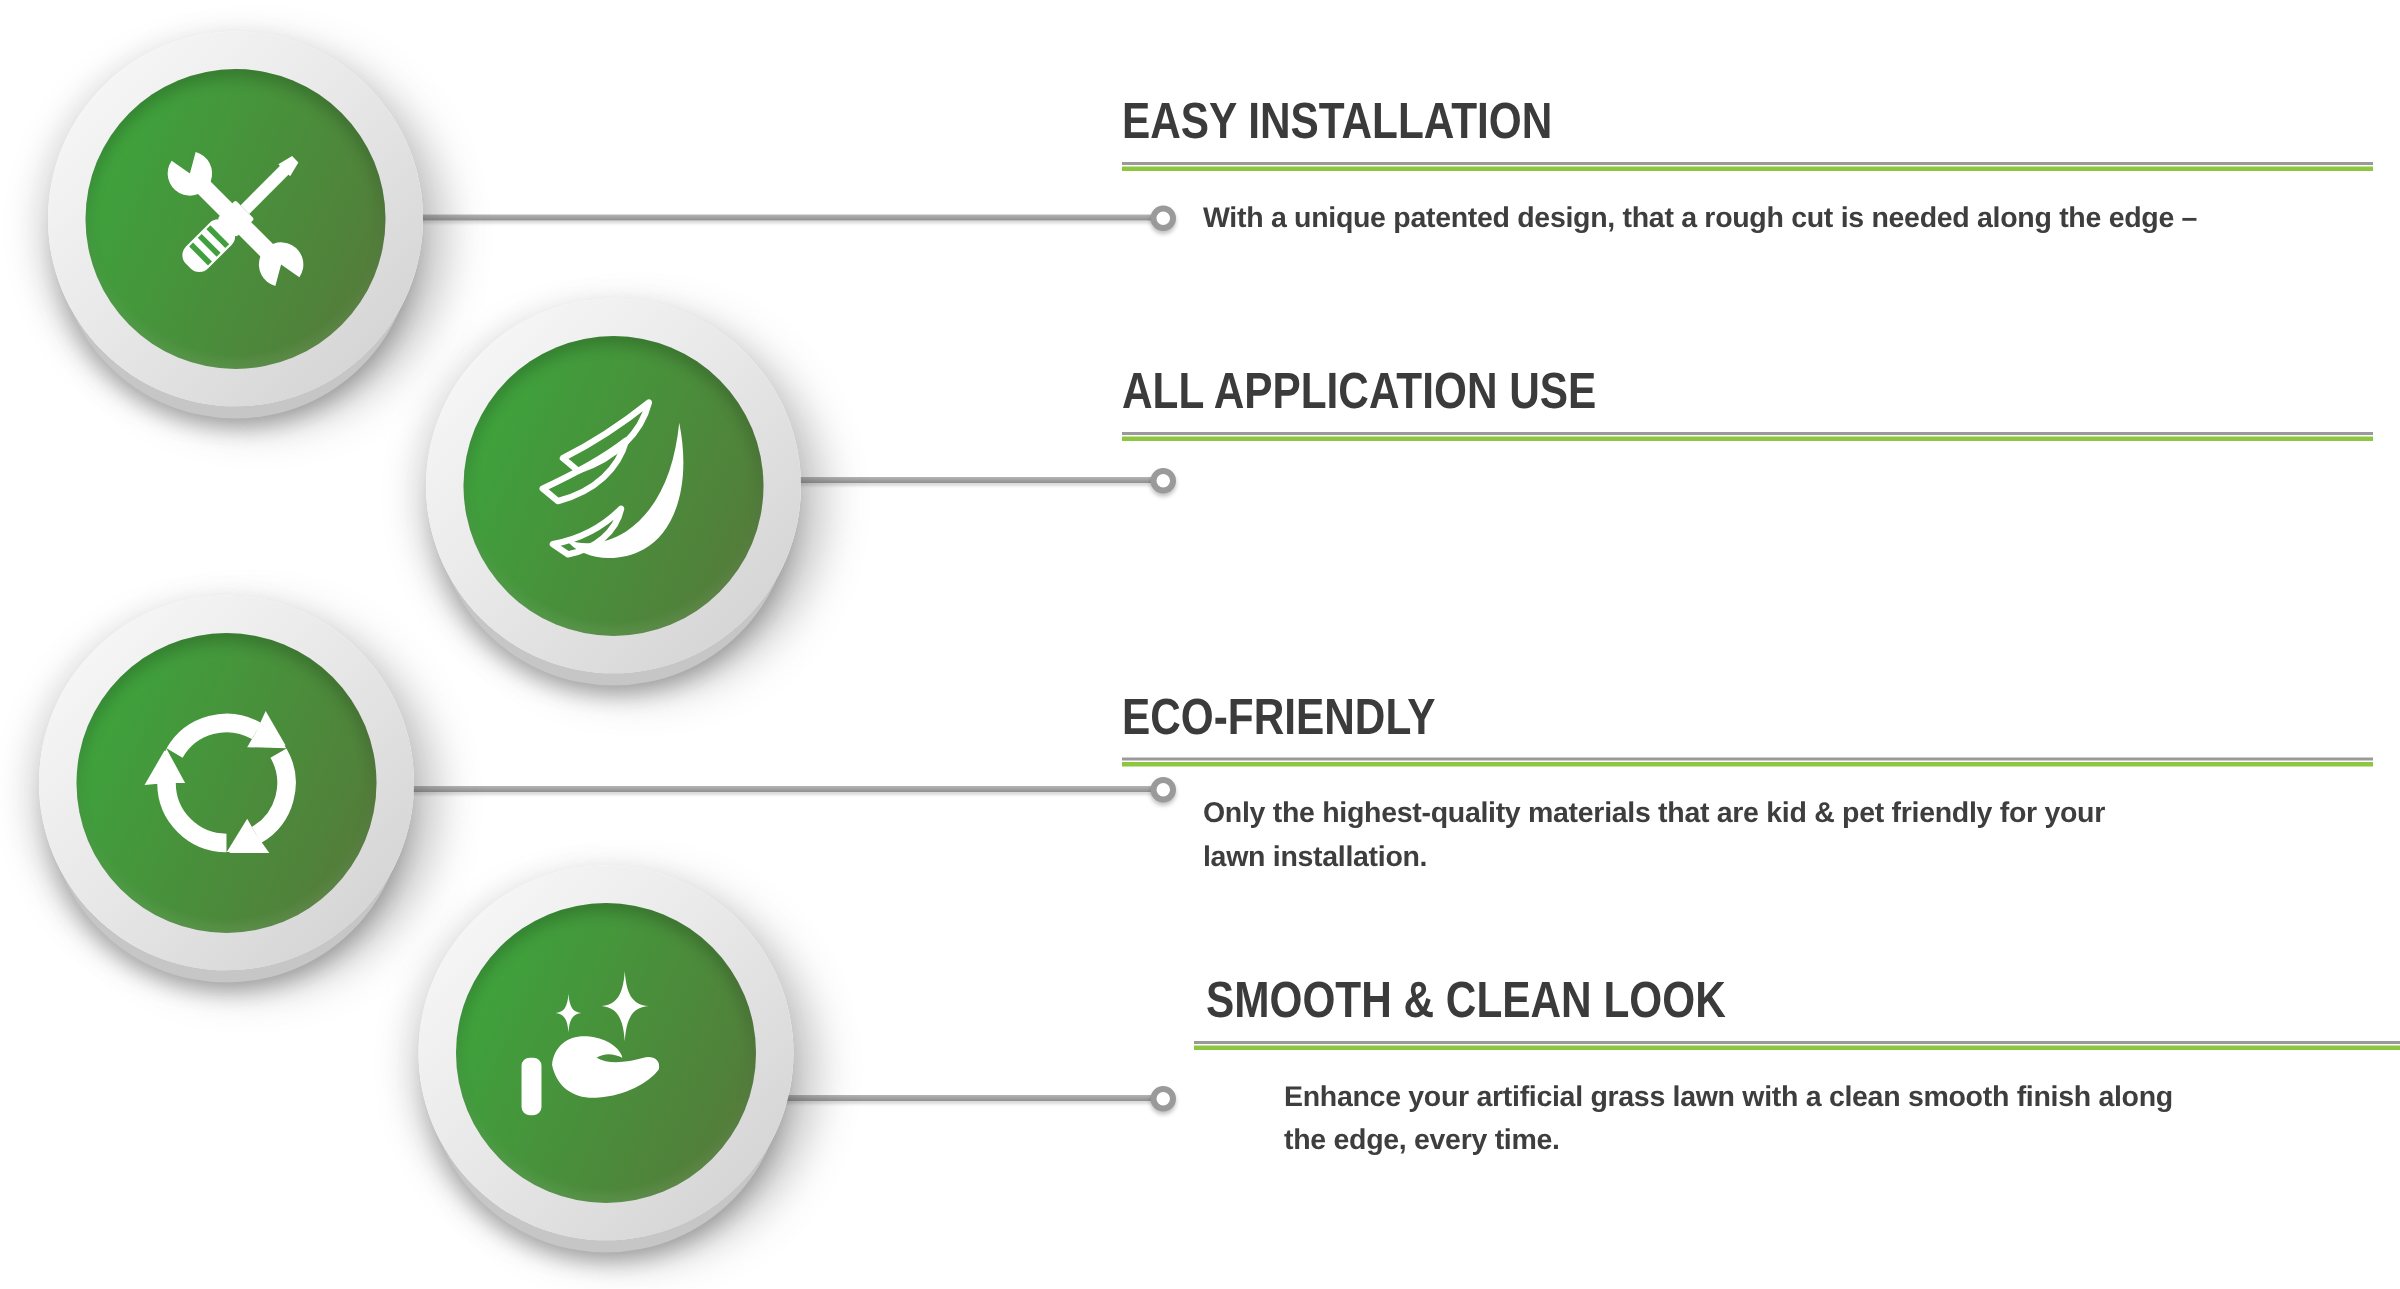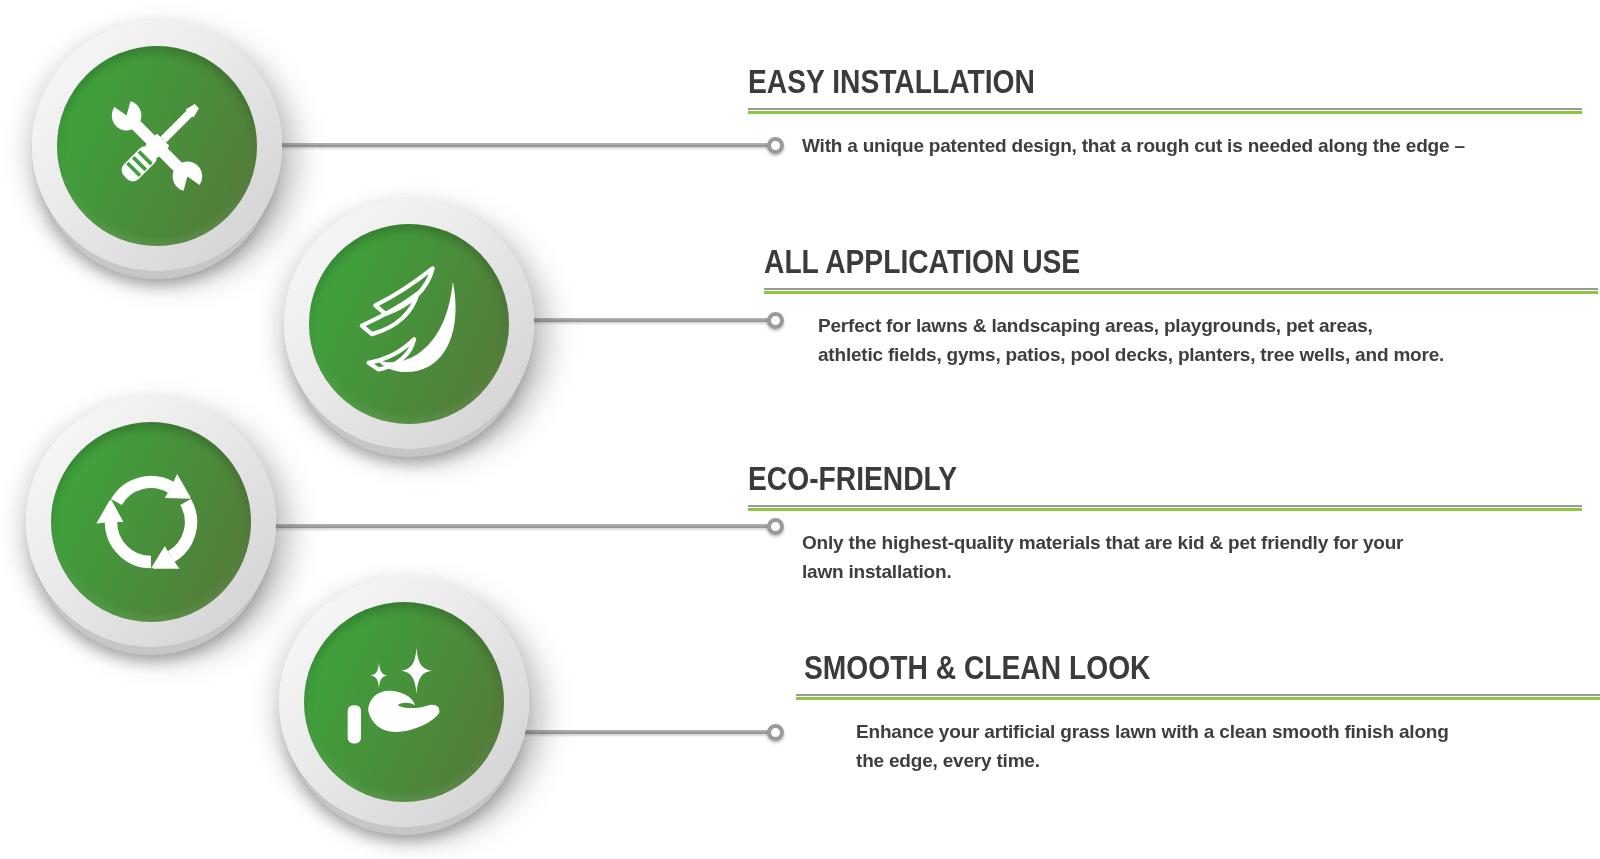--- a/index.html
+++ b/index.html
@@ -124,30 +124,26 @@
     <h2>EASY INSTALLATION</h2>
     <div class="sep">
       <div class="sep-top"></div>
       <div class="sep-bot"></div>
     </div>
     <p class="body">
       <span>With a unique patented design, that a rough cut is needed along the edge –</span><br>
     </p>
   </section>
 
-  <section class="feature" style="top:244px;margin-left:16px;">
+  <section class="feature" style="top:244px;">
     <h2>ALL APPLICATION USE</h2>
     <div class="sep">
       <div class="sep-top"></div>
       <div class="sep-bot"></div>
     </div>
-    <p class="body">
-      <span>Perfect for lawns &amp; landscaping areas, playgrounds, pet areas,</span><br>
-      <span>athletic fields, gyms, patios, pool decks, planters, tree wells, and more.</span>
-    </p>
   </section>
 
   <section class="feature" style="top:461px;">
     <h2>ECO-FRIENDLY</h2>
     <div class="sep">
       <div class="sep-top"></div>
       <div class="sep-bot"></div>
     </div>
     <p class="body">
       <span>Only the highest-quality materials that are kid &amp; pet friendly for your</span><br>

